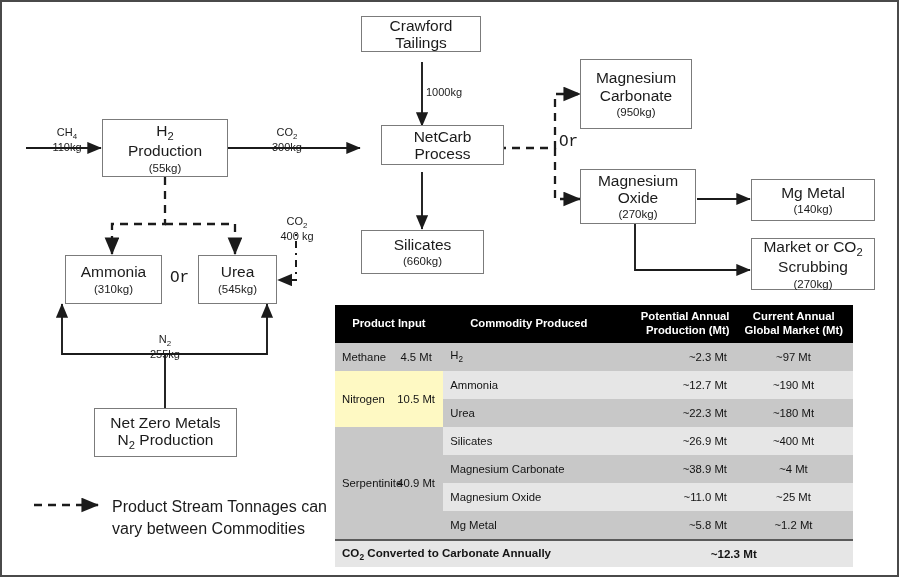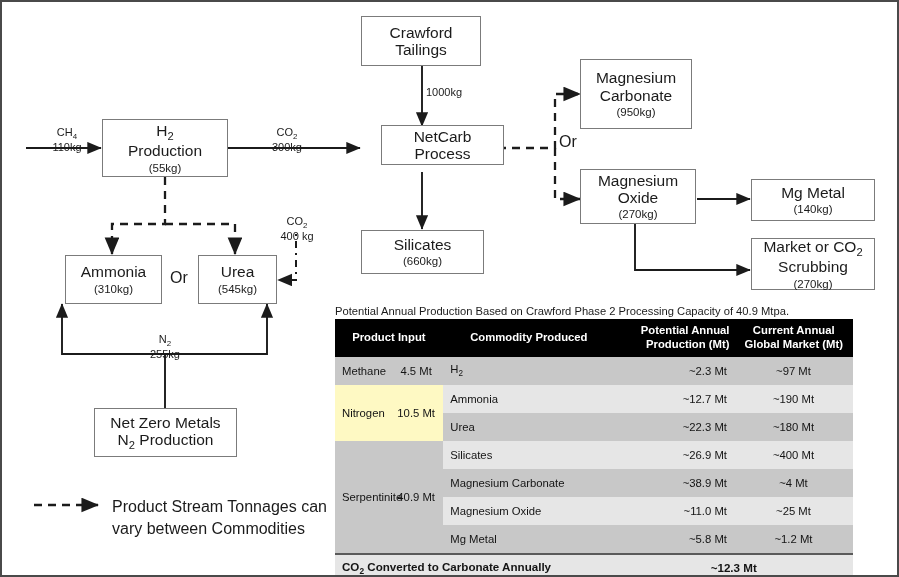--- a/index.html
+++ b/index.html
@@ -15,21 +15,21 @@
     color:#1b1b1b;line-height:1.12;
   }
   .box .t{font-size:15.5px;}
   .box .sub{font-size:11.5px;margin-top:2px;}
   .lbl{
     position:absolute;color:#1b1b1b;text-align:center;line-height:1.15;
     font-size:11px;white-space:nowrap;
   }
   .lbl .l1{display:block;}
   .lbl .l2{display:block;}
-  .orlbl{position:absolute;font-size:16px;color:#1b1b1b;}
+  .orlbl{position:absolute;font-size:16px;color:#1b1b1b;font-family:Liberation Mono, monospace;}
   svg.wires{position:absolute;left:0;top:0;width:899px;height:577px;pointer-events:none;}
   .legtxt{position:absolute;font-size:16px;color:#1b1b1b;line-height:1.35;}
 
   
   #tbl-wrap{position:absolute;left:333px;top:303px;width:518px;}
   .cap{font-size:11.2px;color:#1b1b1b;padding-bottom:2px;white-space:nowrap;}
   table{border-collapse:collapse;width:518px;table-layout:fixed;
         font-size:11.3px;color:#141414;}
   thead th{
     background:#000;color:#fff;font-weight:bold;text-align:center;
@@ -94,21 +94,21 @@
 
     <g stroke="#1b1b1b" stroke-width="2" fill="none" stroke-dasharray="2,5,7,5">
       <path d="M294,232 L294,278 L276,278" marker-end="url(#ah)"></path>
     </g>
 
     <g stroke="#1b1b1b" stroke-width="2.3" fill="none" stroke-dasharray="8,6">
       <line x1="32" y1="503" x2="96" y2="503" marker-end="url(#ah)"></line>
     </g>
   </svg>
 
-  <div class="box" style="left:359px;top:14px;width:120px;height:50px;">
+  <div class="box" style="left:359px;top:14px;width:120px;height:36px;">
     <span class="t">Crawford<br>Tailings</span>
   </div>
 
   <div class="box" style="left:100px;top:117px;width:126px;height:58px;">
     <span class="t">H<sub>2</sub><br>Production</span>
     <span class="sub">(55kg)</span>
   </div>
 
   <div class="box" style="left:379px;top:123px;width:123px;height:40px;">
     <span class="t">NetCarb<br>Process</span>
@@ -177,21 +177,20 @@
 
   <div class="orlbl" style="left:168px;top:267px;">Or</div>
   <div class="orlbl" style="left:557px;top:131px;">Or</div>
 
   <div class="legtxt" style="left:110px;top:494px;">
     <span>Product Stream Tonnages can</span><br>
     <span>vary between Commodities</span>
   </div>
 
   <div id="tbl-wrap">
-    <div class="cap">Potential Annual Production Based on Crawford Phase 2 Processing Capacity of 40.9 Mtpa.</div>
     <table>
       <thead>
         <tr>
           <th colspan="2" class="c-in-name">Product Input</th>
           <th class="c-comm">Commodity Produced</th>
           <th class="c-pot">Potential Annual Production (Mt)</th>
           <th class="c-mkt">Current Annual Global Market (Mt)</th>
         </tr>
       </thead>
       <tbody>

